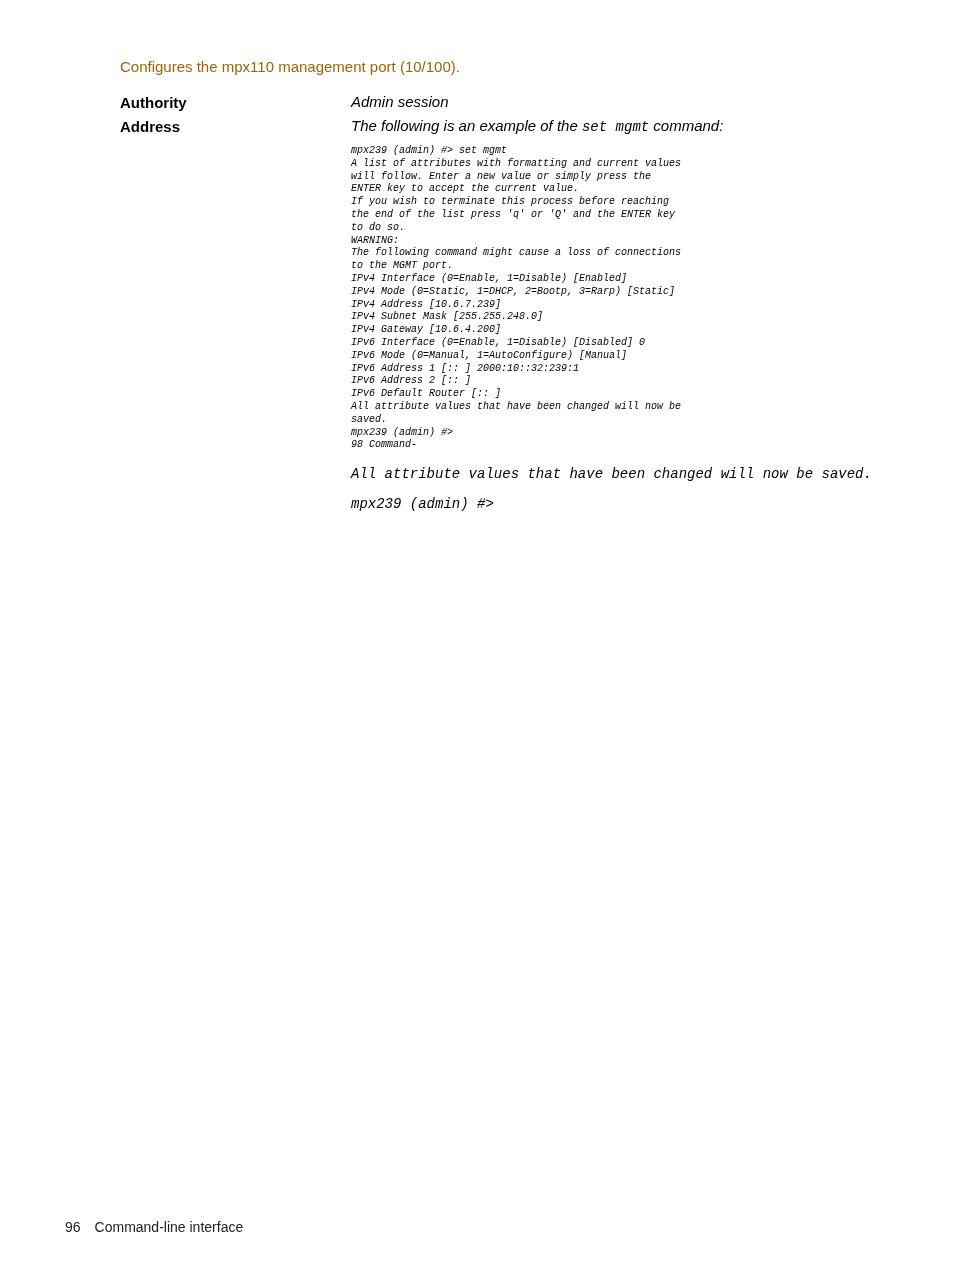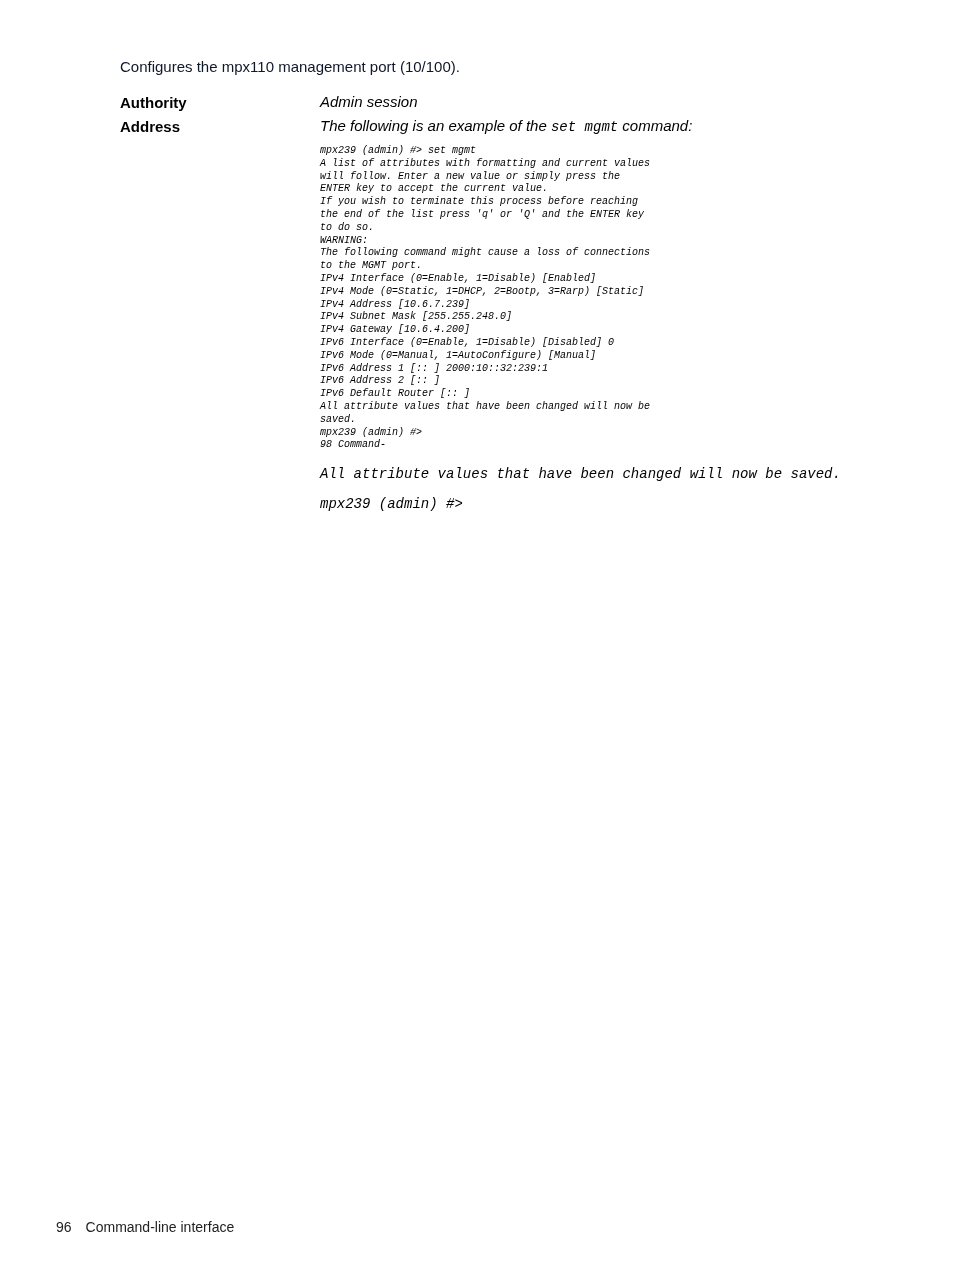--- a/index.html
+++ b/index.html
@@ -20,29 +20,30 @@
   .heading {
     color: #0077a6;
     font-size: 24px;
     font-weight: normal;
     margin: 0 0 8px 0;
     font-family: Arial, Helvetica, sans-serif;
   }
   .intro {
     margin: 0 0 18px 60px;
     font-size: 15px;
-    color: #0f172a;
+    color: #a16207;
   }
   .defs {
     margin-left: 60px;
   }
   .row {
     display: flex;
     align-items: flex-start;
     margin-bottom: 6px;
+    gap: 31px;
   }
   .term {
     width: 200px;
     font-weight: bold;
     font-size: 15px;
     flex-shrink: 0;
     padding-top: 1px;
   }
   .desc {
     font-size: 15px;
@@ -72,21 +73,21 @@
   }
   .after-prompt {
     font-family: "Courier New", Courier, monospace;
     font-size: 14px;
     white-space: pre;
     margin-top: 12px;
   }
   .footer {
     position: absolute;
     bottom: 36px;
-    left: 56px;
+    left: 65px;
     font-size: 14px;
     color: #222;
   }
   .footer .pn {
     margin-right: 14px;
   }
 </style>
 </head>
 <body>
 

